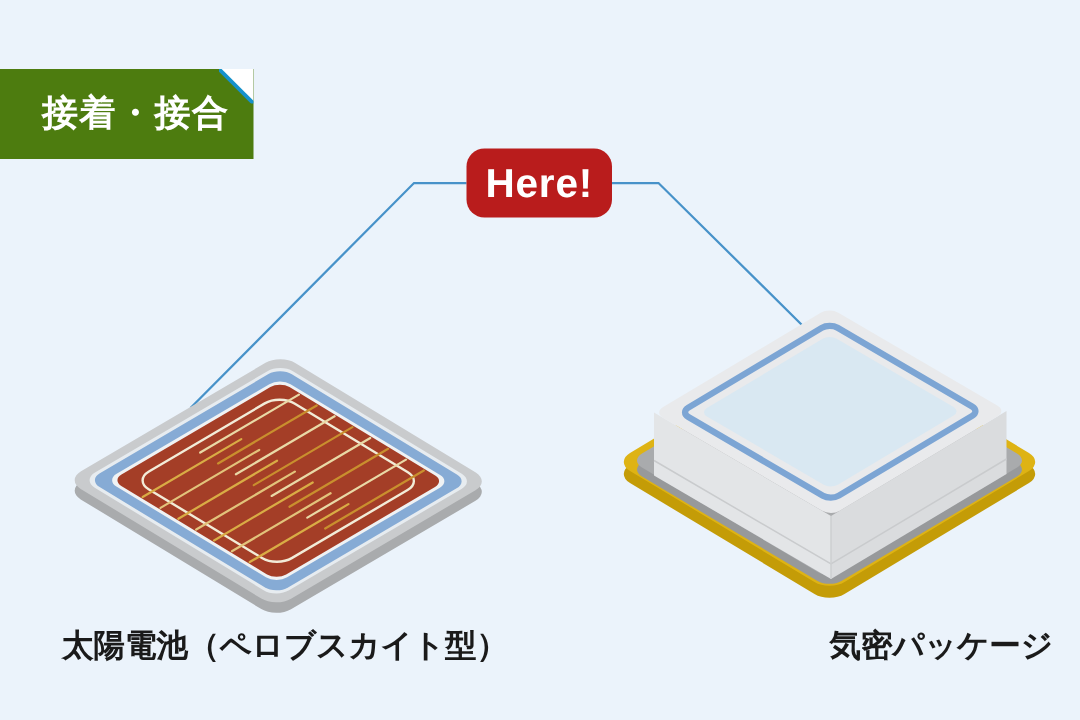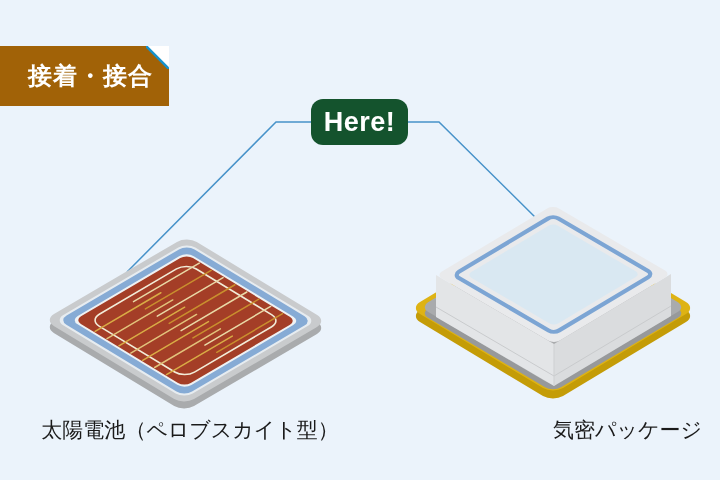--- a/index.html
+++ b/index.html
@@ -4,33 +4,33 @@
 <style>
   html,body{margin:0;padding:0;}
   body{
     width:720px;height:480px;position:relative;overflow:hidden;
     background:#EBF3FB;
     font-family:"Liberation Sans","DejaVu Sans",sans-serif;
   }
   .stage-svg{position:absolute;left:0;top:0;}
   .tag{
     position:absolute;left:0;top:46px;width:169px;height:60px;
-    background:#a16207;color:#FFFFFF;font-weight:bold;font-size:24px;
+    background:#4d7c0f;color:#FFFFFF;font-weight:bold;font-size:24px;
     line-height:60px;padding-left:28px;box-sizing:border-box;letter-spacing:1px;
   }
   .tag .fold{position:absolute;right:0;top:0;display:block;}
   .callout{
     position:absolute;left:311px;top:99px;width:97px;height:46px;
-    background:#14532d;border-radius:12px;color:#FFFFFF;
+    background:#b91c1c;border-radius:12px;color:#FFFFFF;
     font-weight:bold;font-size:27px;line-height:46px;text-align:center;
     letter-spacing:0.5px;
   }
   .caption{
     position:absolute;top:416px;width:300px;text-align:center;
-    color:#1A1A1A;font-weight:normal;font-size:21px;white-space:nowrap;
+    color:#1A1A1A;font-weight:bold;font-size:21px;white-space:nowrap;
   }
   .caption.left{left:40px;}
   .caption.right{left:402px;text-align:right;}
 </style>
 </head>
 <body>
 
 <svg class="stage-svg" width="720" height="480" viewBox="0 0 720 480">
 
   <polyline points="311,122 276,122 127,272" fill="none" stroke-width="1.5" stroke="#4792C9"></polyline>

